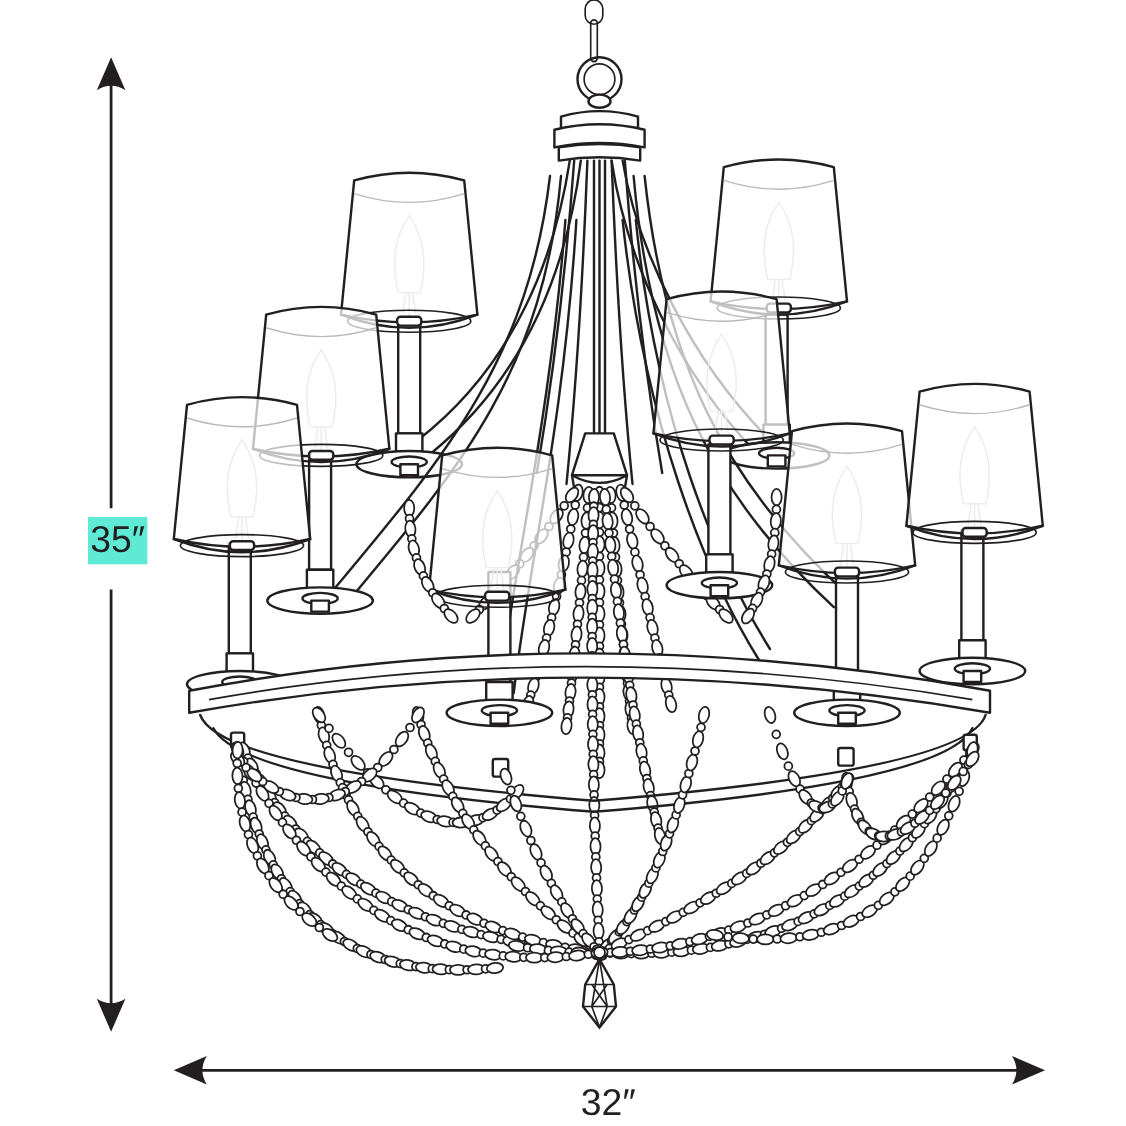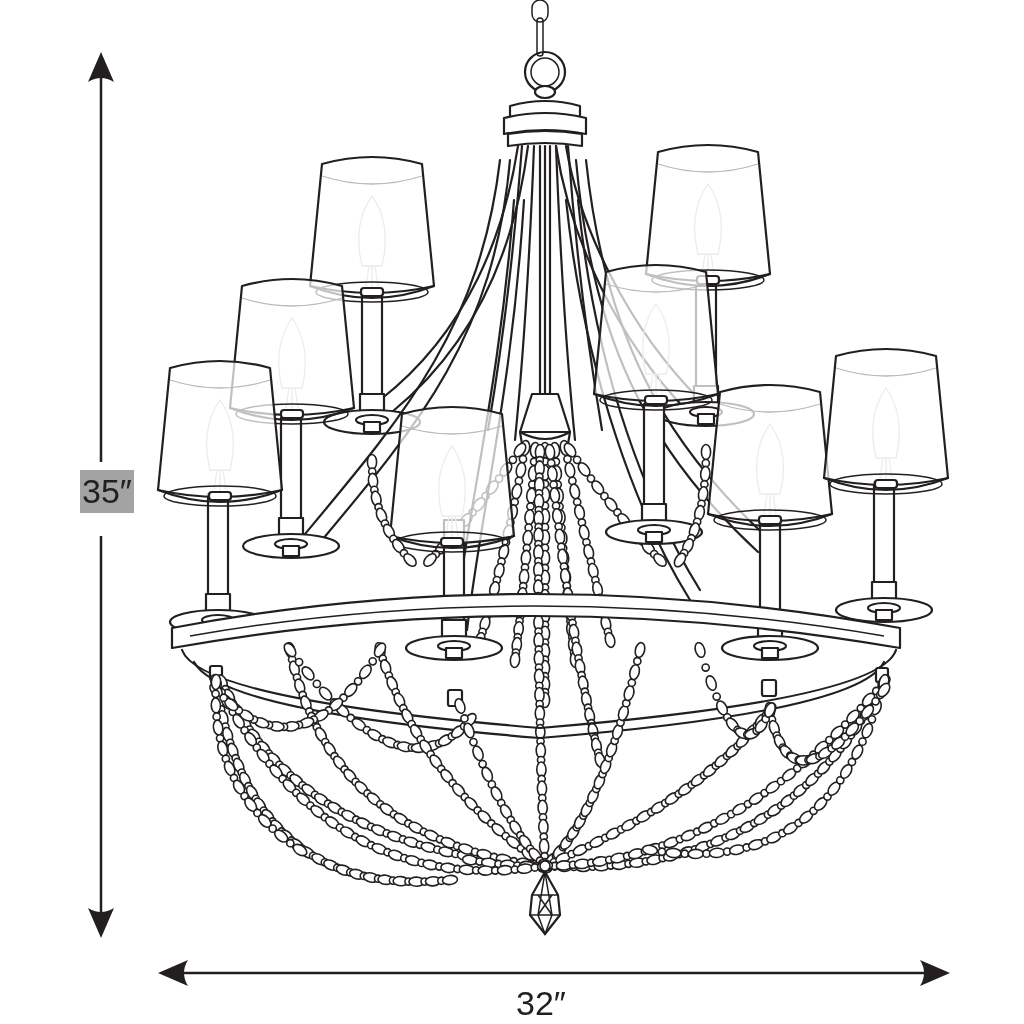--- a/index.html
+++ b/index.html
@@ -1,20 +1,20 @@
 <!DOCTYPE html>
 <html><head>
   <meta charset="utf-8">
   <style>
     html, body { margin: 0; padding: 0; background: #ffffff; }
     body { width: 1024px; height: 1024px; position: relative; overflow: hidden; font-family: "Liberation Sans", sans-serif; }
     #stage { position: absolute; left: 0; top: 0; width: 1024px; height: 1024px; }
     .dim-label { position: absolute; font-family: "Liberation Sans", sans-serif; font-size: 34px; color: #231f20; letter-spacing: 0px; }
-    #label-height { left: 80px; top: 470px; background: #a3a3a3; padding: 2px 2px; }
-    #label-width { left: 516px; top: 984px; }
+    #label-height { left: 80px; top: 470px; background: #5eead4; padding: 2px 2px; }
+    #label-width { left: 528px; top: 984px; }
     .ln { fill: none; stroke: #231f20; stroke-width: 2.2; stroke-linecap: round; stroke-linejoin: round; }
     .thin { fill: none; stroke: #231f20; stroke-width: 1.5; }
     .ghost { fill: none; stroke: #b9b9b9; stroke-width: 1.3; }
     .fillw { fill: #ffffff; stroke: #231f20; stroke-width: 2.2; stroke-linejoin: round; }
     .shade { fill: #ffffff; fill-opacity: 0.72; stroke: #231f20; stroke-width: 2.2; stroke-linejoin: round; }
     .bead { fill: #ffffff; stroke: #231f20; stroke-width: 1.6; }
   </style>
 </head>
 <body>
 

